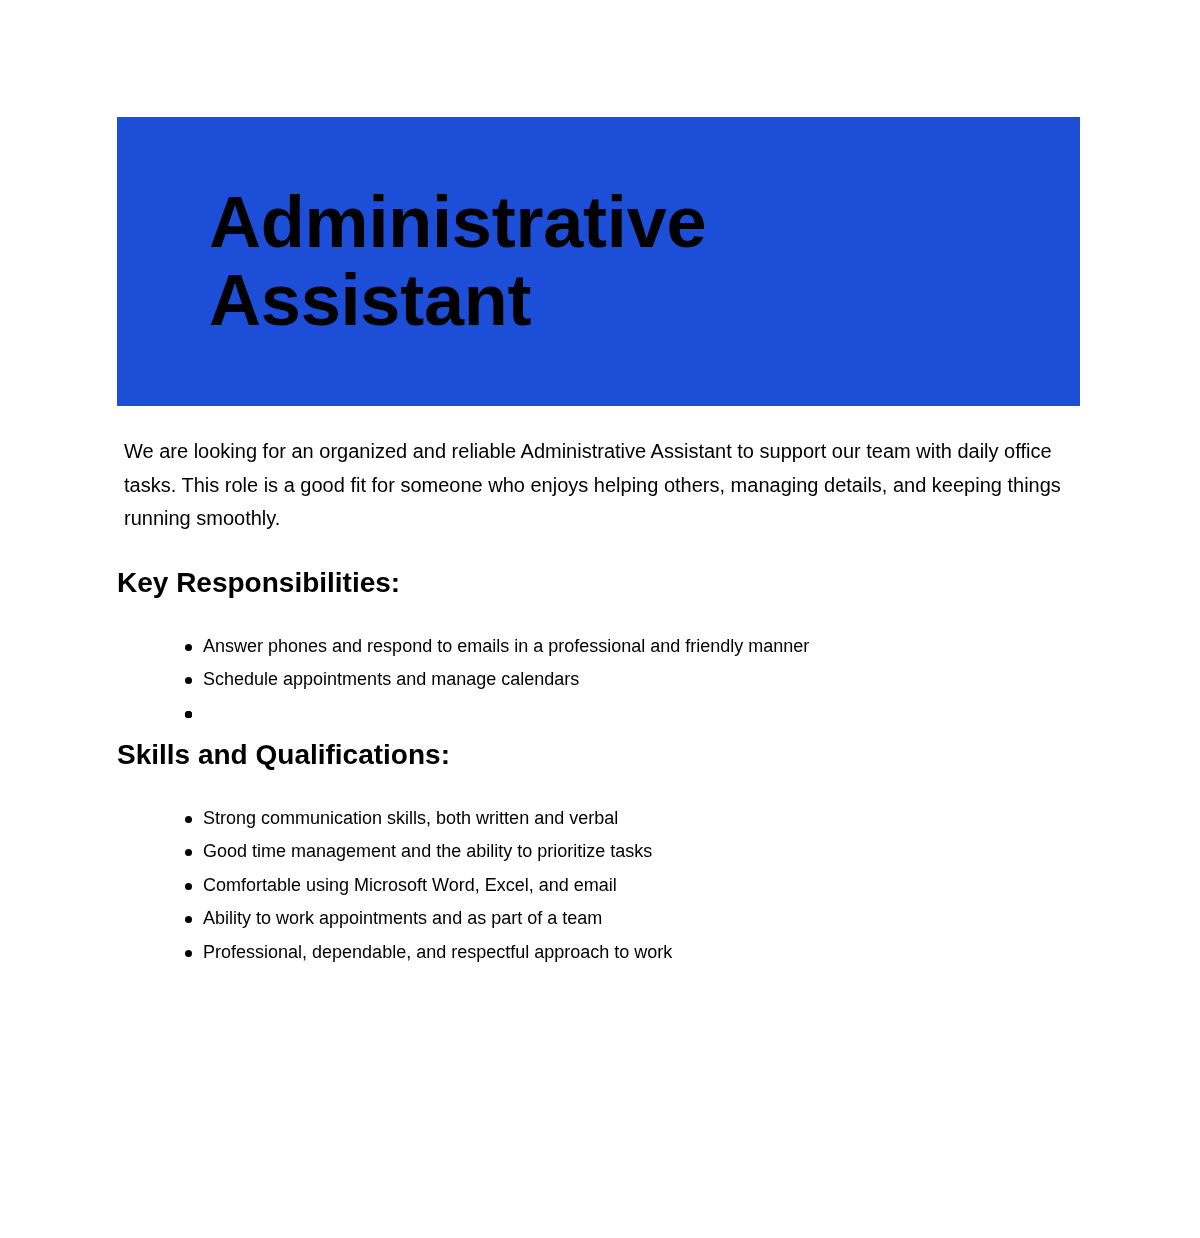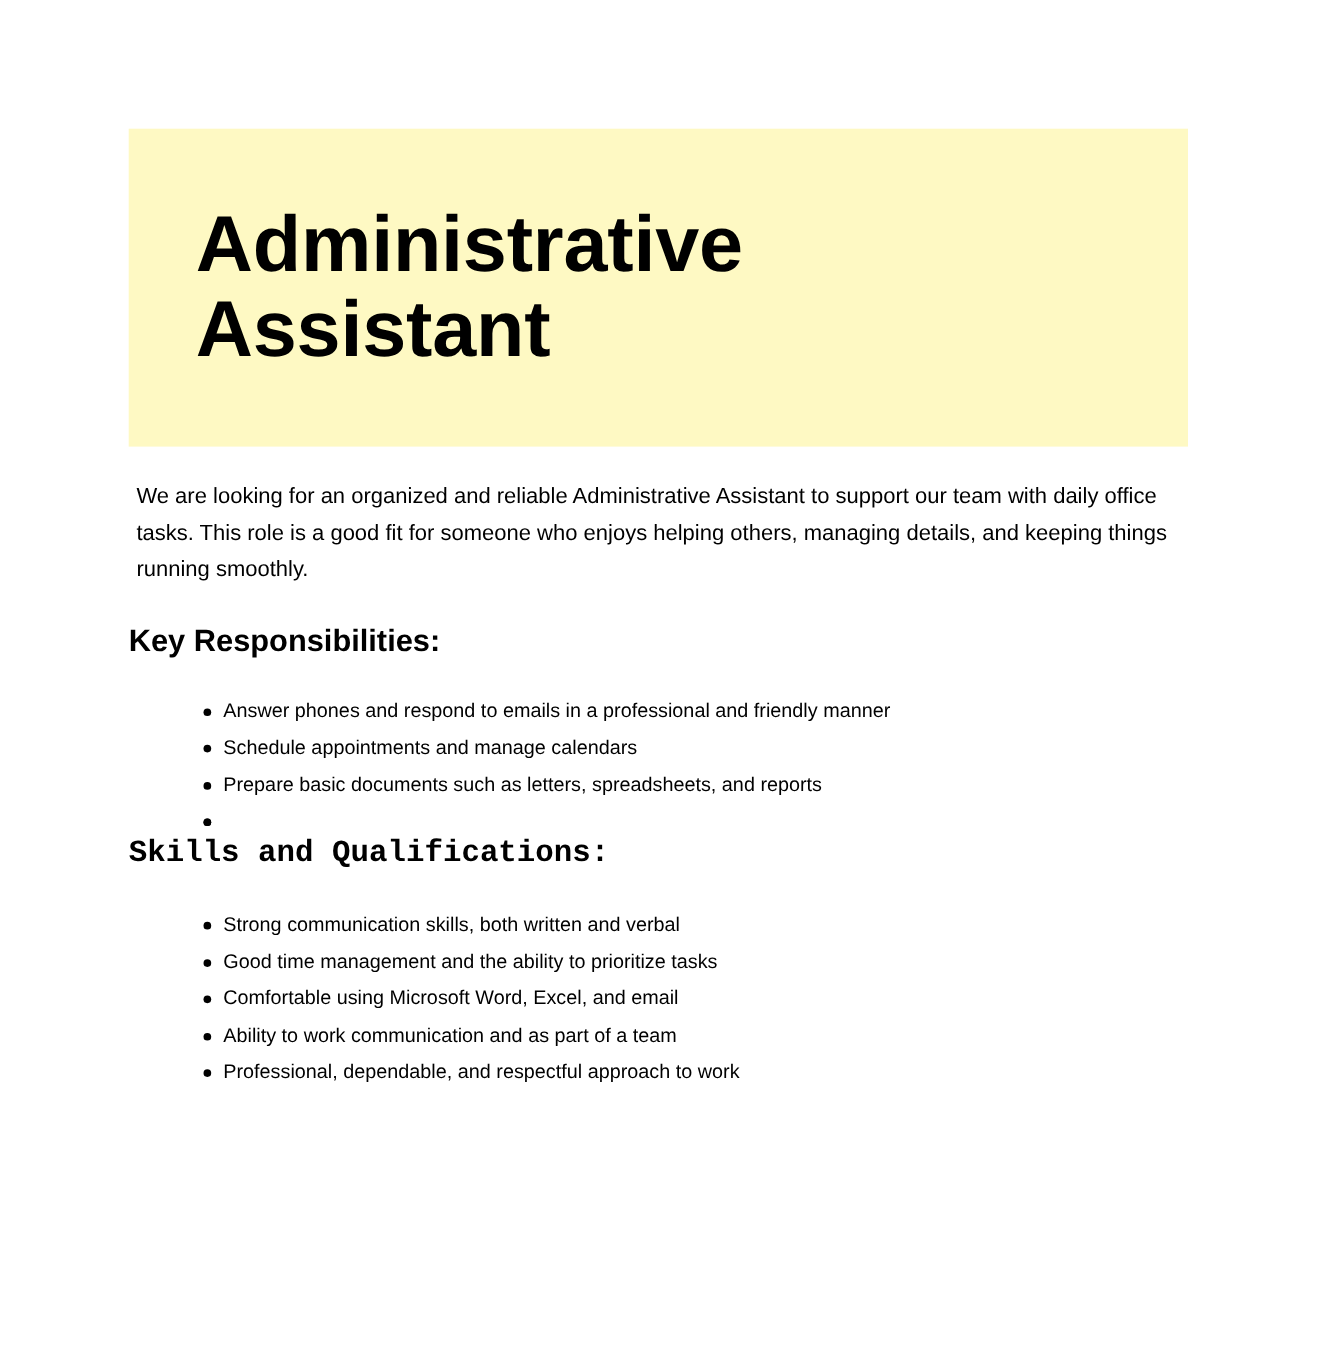--- a/index.html
+++ b/index.html
@@ -15,25 +15,25 @@
       color: #000000;
       overflow: hidden;
     }
     .page {
       position: absolute;
       left: 117px;
       top: 117px;
       width: 963px;
     }
     .header-box {
-      background: #fef9c3;
+      background: #1d4ed8;
       width: 963px;
       height: 289px;
       box-sizing: border-box;
-      padding-left: 61px;
+      padding-left: 92px;
       padding-top: 66px;
     }
     .title {
       margin: 0;
       font-size: 72px;
       font-weight: bold;
       line-height: 78px;
       letter-spacing: -0.2px;
     }
     .intro {
@@ -44,21 +44,21 @@
       font-size: 20px;
       line-height: 33.5px;
     }
     .section-heading {
       margin: 0;
       font-size: 28px;
       font-weight: bold;
       line-height: 34px;
     }
     .h-resp { margin-top: 30px; }
-    .h-skills { margin-top: 30px; font-family: Liberation Mono, monospace; }
+    .h-skills { margin-top: 41px; }
     ul.bullets {
       list-style: none;
       margin: 0;
       padding: 0;
       padding-left: 68px;
       margin-top: 30px;
     }
     ul.bullets li {
       font-size: 18px;
       line-height: 33.5px;
@@ -86,27 +86,27 @@
       <span>Assistant</span>
     </h1>
   </div>
 
   <p class="intro">We are looking for an organized and reliable Administrative Assistant to support our team with daily office tasks. This role is a good fit for someone who enjoys helping others, managing details, and keeping things running smoothly.</p>
 
   <h2 class="section-heading h-resp">Key Responsibilities:</h2>
   <ul class="bullets">
     <li><span class="bullet"></span><span>Answer phones and respond to emails in a professional and friendly manner</span></li>
     <li><span class="bullet"></span><span>Schedule appointments and manage calendars</span></li>
-    <li><span class="bullet"></span><span>Prepare basic documents such as letters, spreadsheets, and reports</span></li>
+    <li><span class="bullet"></span></li>
     <li><span class="bullet"></span></li>
     <li><span class="bullet"></span></li>
   </ul>
 
   <h2 class="section-heading h-skills">Skills and Qualifications:</h2>
   <ul class="bullets">
     <li><span class="bullet"></span><span>Strong communication skills, both written and verbal</span></li>
     <li><span class="bullet"></span><span>Good time management and the ability to prioritize tasks</span></li>
     <li><span class="bullet"></span><span>Comfortable using Microsoft Word, Excel, and email</span></li>
-    <li><span class="bullet"></span><span>Ability to work communication and as part of a team</span></li>
+    <li><span class="bullet"></span><span>Ability to work appointments and as part of a team</span></li>
     <li><span class="bullet"></span><span>Professional, dependable, and respectful approach to work</span></li>
   </ul>
 
 </div>
 
 </body></html>

